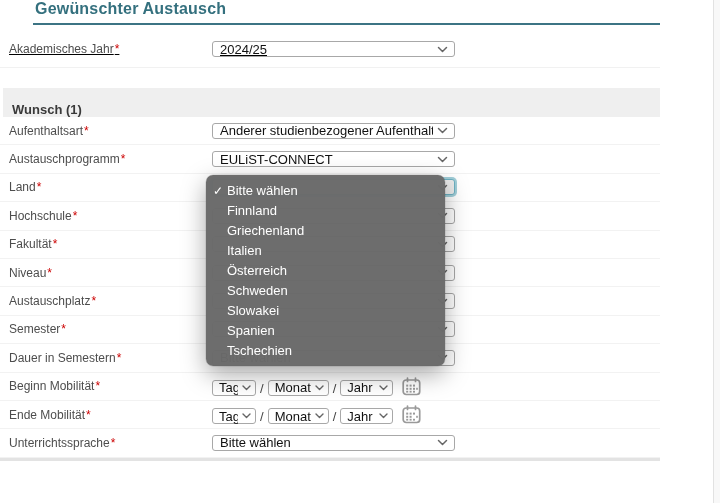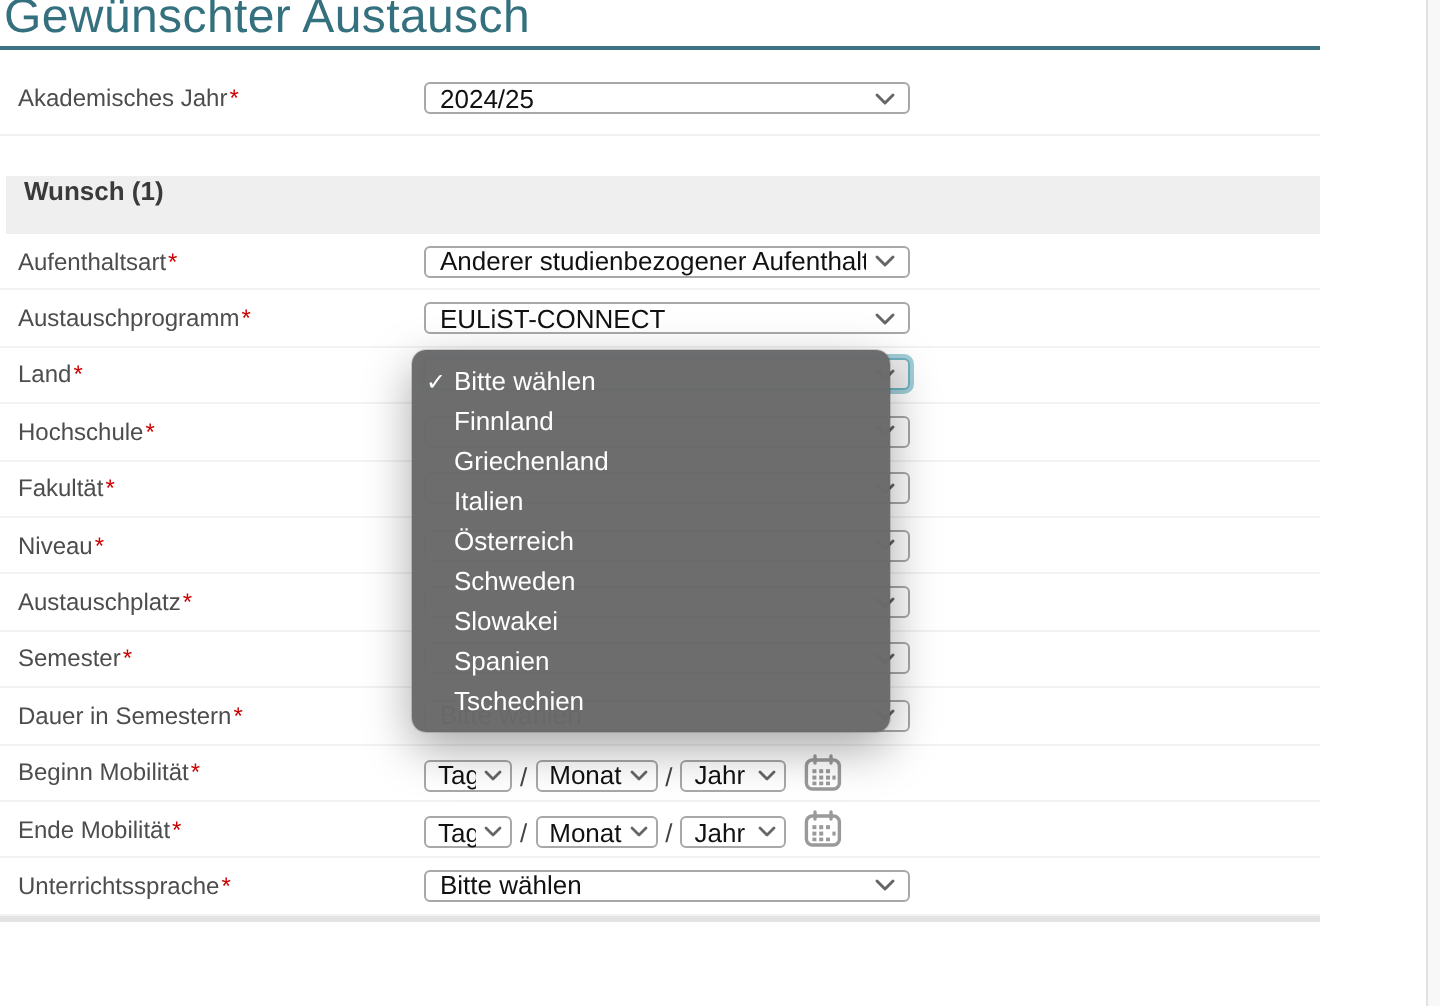--- a/index.html
+++ b/index.html
@@ -6,31 +6,31 @@
   html,body { width:720px; height:503px; background:#ffffff; overflow:hidden;
     font-family:"Liberation Sans", sans-serif; }
   .page { position:relative; width:720px; height:503px; background:#fff; }
 
   
   .right-gutter { position:absolute; top:0; right:0; width:7px; height:503px;
     background:#f8f8f8; border-left:1px solid #e2e2e2; }
 
   .content { position:absolute; left:0; top:0; width:660px; }
 
-  h1.page-title { font-size:24px; font-weight:400; color:#34707e; padding:0 0 4px 2px;
-    border-bottom:2px solid #3c7484; letter-spacing:.2px; line-height:20px; margin-top:-1px; }
+  h1.page-title { font-size:16px; font-weight:700; color:#34707e; padding:0 0 4px 2px;
+    border-bottom:2px solid #3c7484; letter-spacing:.2px; line-height:20px; margin-top:-1px;margin-left:33px; }
 
   .row-top { display:flex; align-items:center; height:43px; padding:6px 0 0 9px;
-    border-bottom:1px solid #f1f1f1; }
+    border-bottom:1px solid #f1f1f1;text-decoration:underline; }
 
   .label-col { width:203px; font-size:12px; color:#4d4d4d; }
   .req { color:#cc0000; margin-left:1px; }
 
   .section-bar { margin:20px 0 0 3px; width:657px; height:29px; background:#efefef;
-    display:flex; align-items:flex-start; padding-left:9px; }
+    display:flex; align-items:flex-end; padding-left:9px; }
   .section-bar .section-title { font-size:13px; font-weight:700; color:#3a3a3a; }
 
   .rows { }
   .row { display:flex; align-items:center; height:28.4px; padding-left:9px;
     border-bottom:1px solid #f2f2f2; }
 
   .select { position:relative; display:flex; align-items:center; justify-content:space-between;
     width:243px; height:16px; background:#fff; border:1px solid #a8a8a8; border-radius:3px;
     padding:0 6px 0 7px; font-size:13px; color:#111; cursor:default; }
   .select .sel-val { white-space:nowrap; overflow:hidden; }

